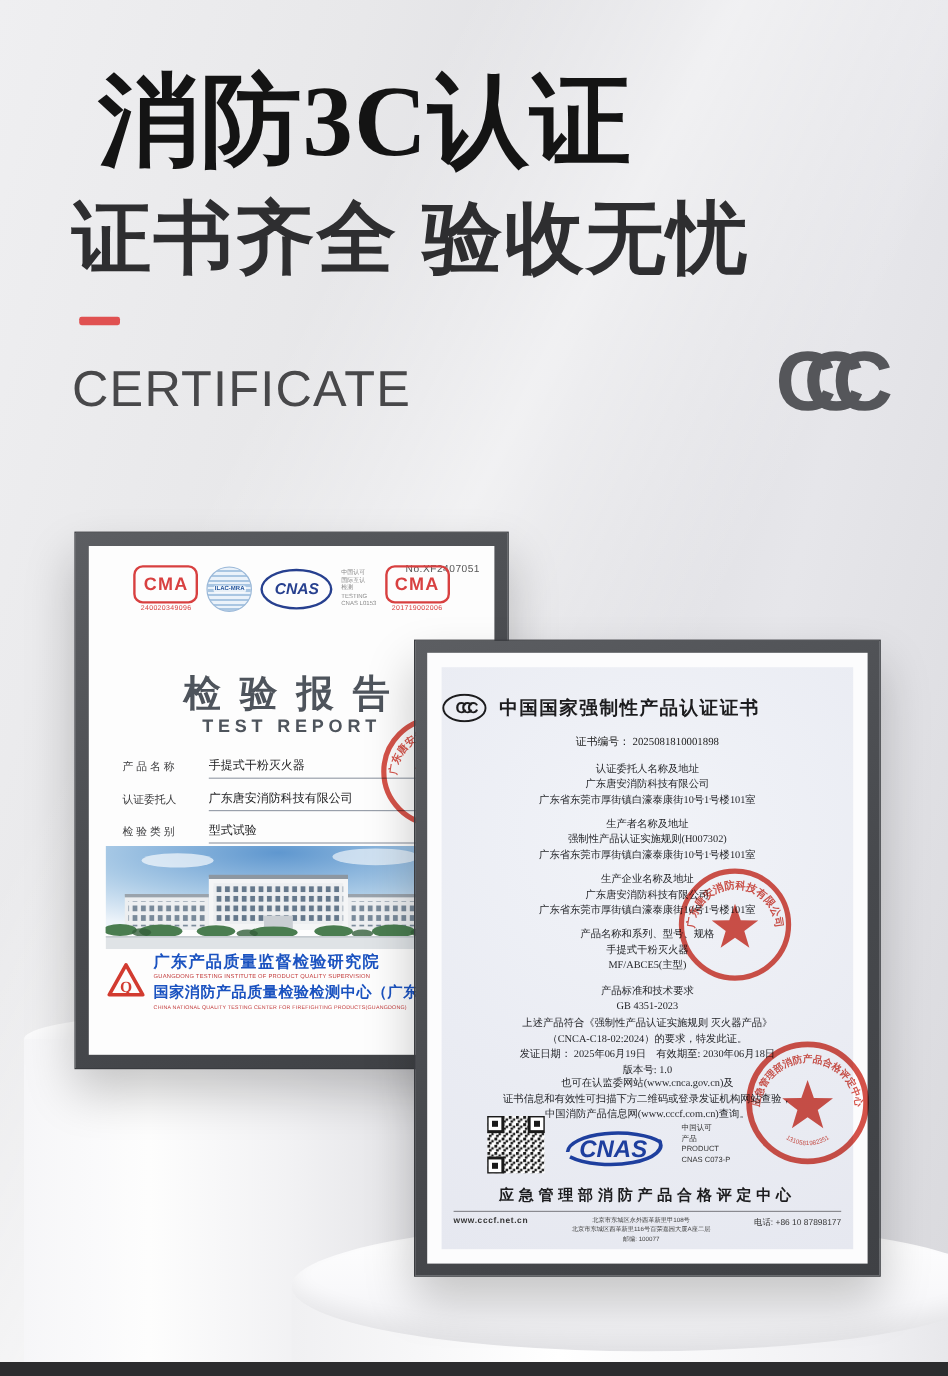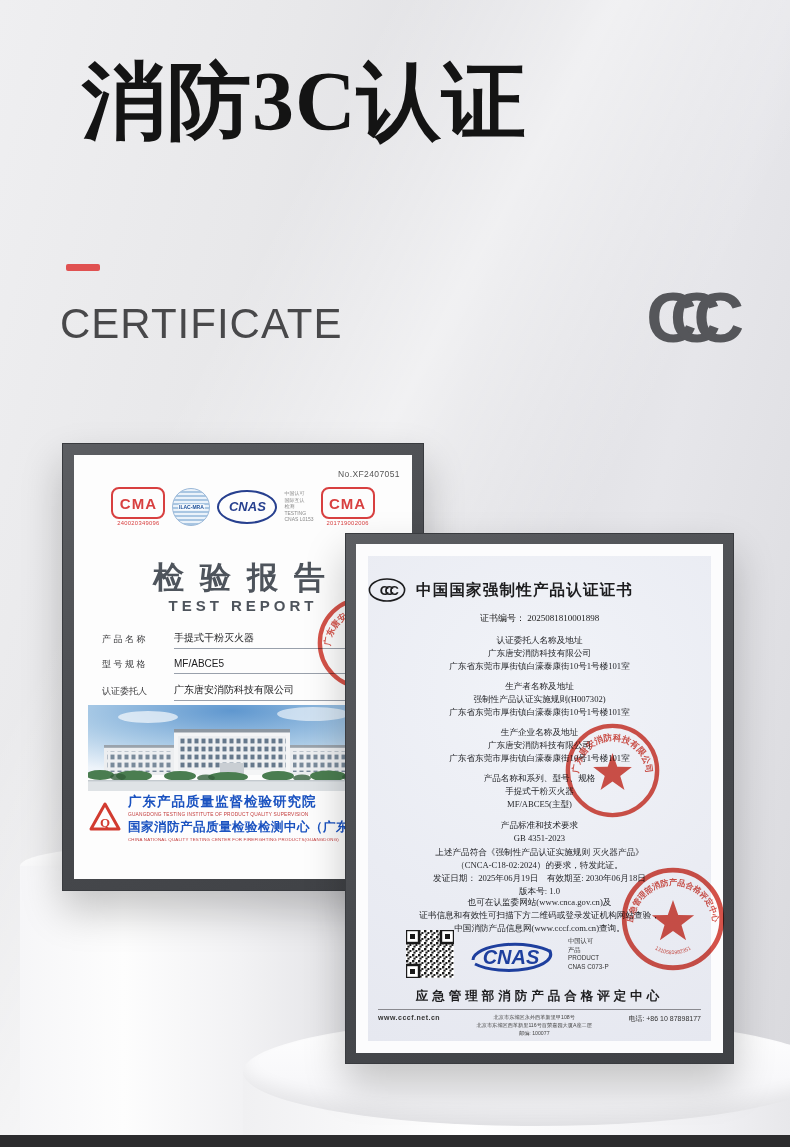--- a/index.html
+++ b/index.html
@@ -37,21 +37,21 @@
   .frame{position:absolute;background:linear-gradient(150deg,#5c5e62 0%,#47494d 55%,#3f4145 100%);
          border:1px solid #393b3f;box-shadow:0 20px 38px rgba(0,0,0,.22);}
   .frame-left{left:62px;top:443px;width:338px;height:424px;padding:11px;z-index:3;}
   .frame-right{left:345px;top:533px;width:367px;height:509px;padding:10px;z-index:4;}
   .mat{background:#fcfcfd;width:100%;height:100%;box-sizing:border-box;padding:12px;}
   .paper-left{position:relative;width:100%;height:100%;background:#fdfdfd;overflow:hidden;}
   .paper-right{position:relative;width:100%;height:100%;
                background:radial-gradient(circle at 50% 28%,#f1f3f8 0%,#eaecf3 60%,#e6e8f0 100%);}
   
   .reportno{position:absolute;top:14px;right:12px;font-size:8.5px;color:#555;letter-spacing:.4px;}
-  .logorow{position:absolute;top:32px;left:0;right:0;display:flex;justify-content:center;align-items:center;gap:7px;}
+  .logorow{position:absolute;top:16px;left:0;right:0;display:flex;justify-content:center;align-items:center;gap:7px;}
   .cma{display:flex;flex-direction:column;align-items:center;}
   .cma-box{width:50px;height:28px;border:2px solid #d84040;border-radius:8px;display:flex;align-items:center;justify-content:center;
            font-weight:800;font-size:15px;color:#d84040;letter-spacing:1px;}
   .cma-num{font-size:5.8px;color:#d84040;margin-top:1px;letter-spacing:.3px;}
   .ilac{width:36px;height:36px;border-radius:50%;border:1px solid #9ab8d8;position:relative;overflow:hidden;
         background:repeating-linear-gradient(0deg,#a9c6e2 0 2px,#eaf2fa 2px 4px);display:flex;align-items:center;justify-content:center;}
   .ilac b{font-size:5px;color:#23559d;background:rgba(255,255,255,.75);padding:0 1px;border-radius:2px;}
   .cnas-oval{width:56px;height:30px;border:2.5px solid #27408f;border-radius:50%;display:flex;align-items:center;justify-content:center;
              font-weight:800;font-size:13px;color:#27408f;font-style:italic;}
   .accred{font-size:5px;line-height:1.3;color:#8a8a8a;}
@@ -92,20 +92,21 @@
   .stamp-r1{left:196px;top:166px;width:97px;height:97px;}
   .stamp-r2{left:252px;top:310px;width:106px;height:106px;z-index:2;}
 </style>
 </head>
 <body>
 
 <div class="stage">
   <div class="streak"></div>
 
   <div class="h1">消防3C认证</div>
+  <div class="h2">证书齐全 验收无忧</div>
   <div class="dash"></div>
   <div class="hen">CERTIFICATE</div>
   <div class="cccmark">
     <span>C</span>
     <span>C</span>
     <span>C</span>
   </div>
 
   <div class="ped ped-left">
     <div class="top"></div>
@@ -143,24 +144,20 @@
         </div>
       </div>
 
       <div class="tr-title">检验报告</div>
       <div class="tr-sub">TEST REPORT</div>
 
       <div class="fields">
         <div class="frow">
           <div class="flabel">产 品 名 称</div>
           <div class="fval">手提式干粉灭火器</div>
-        </div>
-        <div class="frow">
-          <div class="flabel">型 号 规 格</div>
-          <div class="fval">MF/ABCE5</div>
         </div>
         <div class="frow">
           <div class="flabel">认证委托人</div>
           <div class="fval">广东唐安消防科技有限公司</div>
         </div>
         <div class="frow">
           <div class="flabel">检 验 类 别</div>
           <div class="fval">型式试验</div>
         </div>
       </div>

